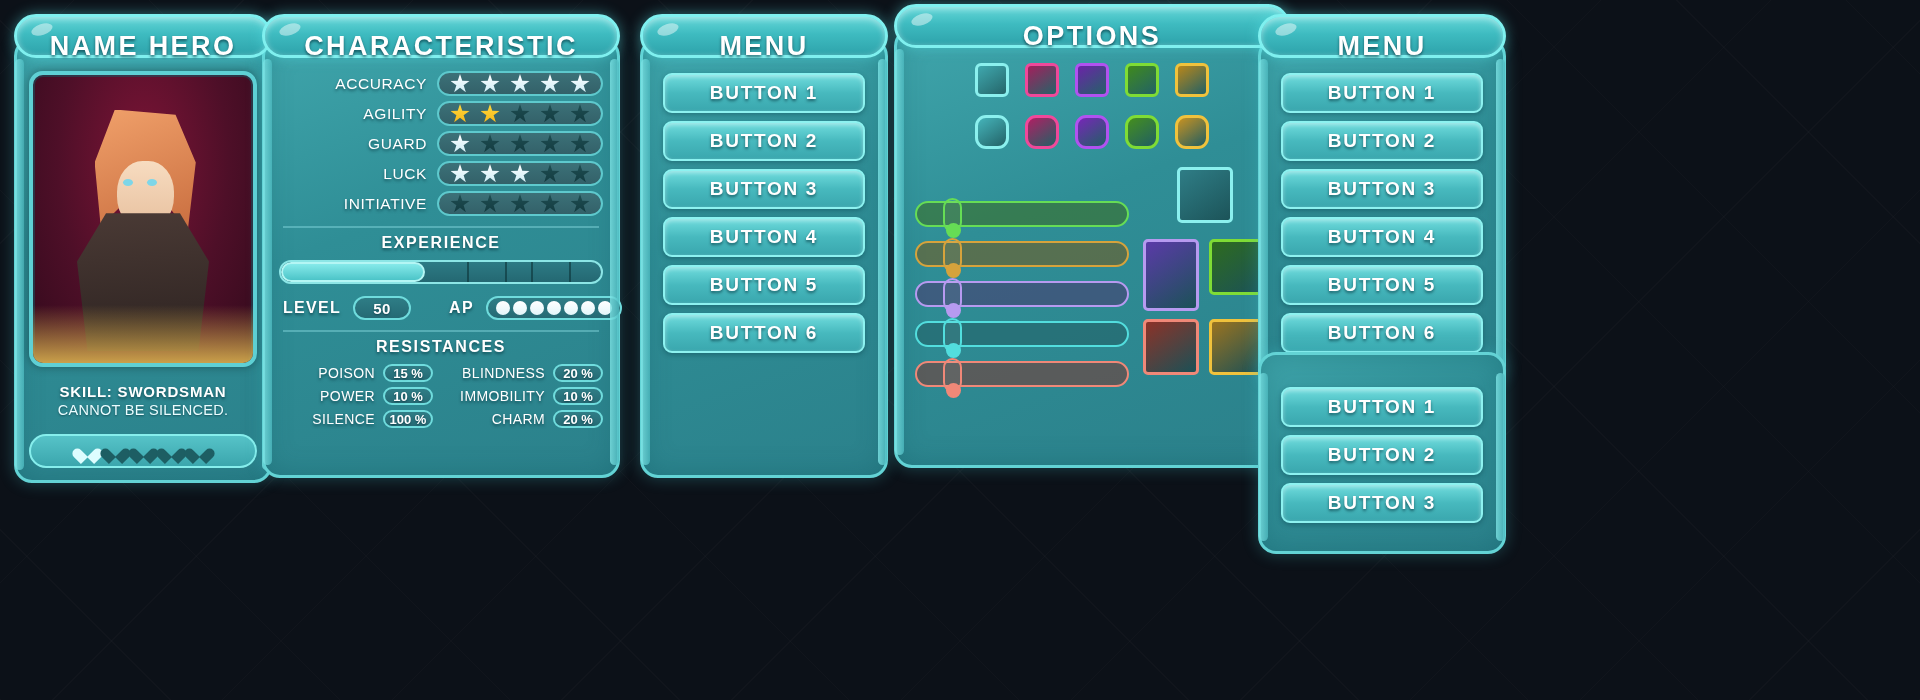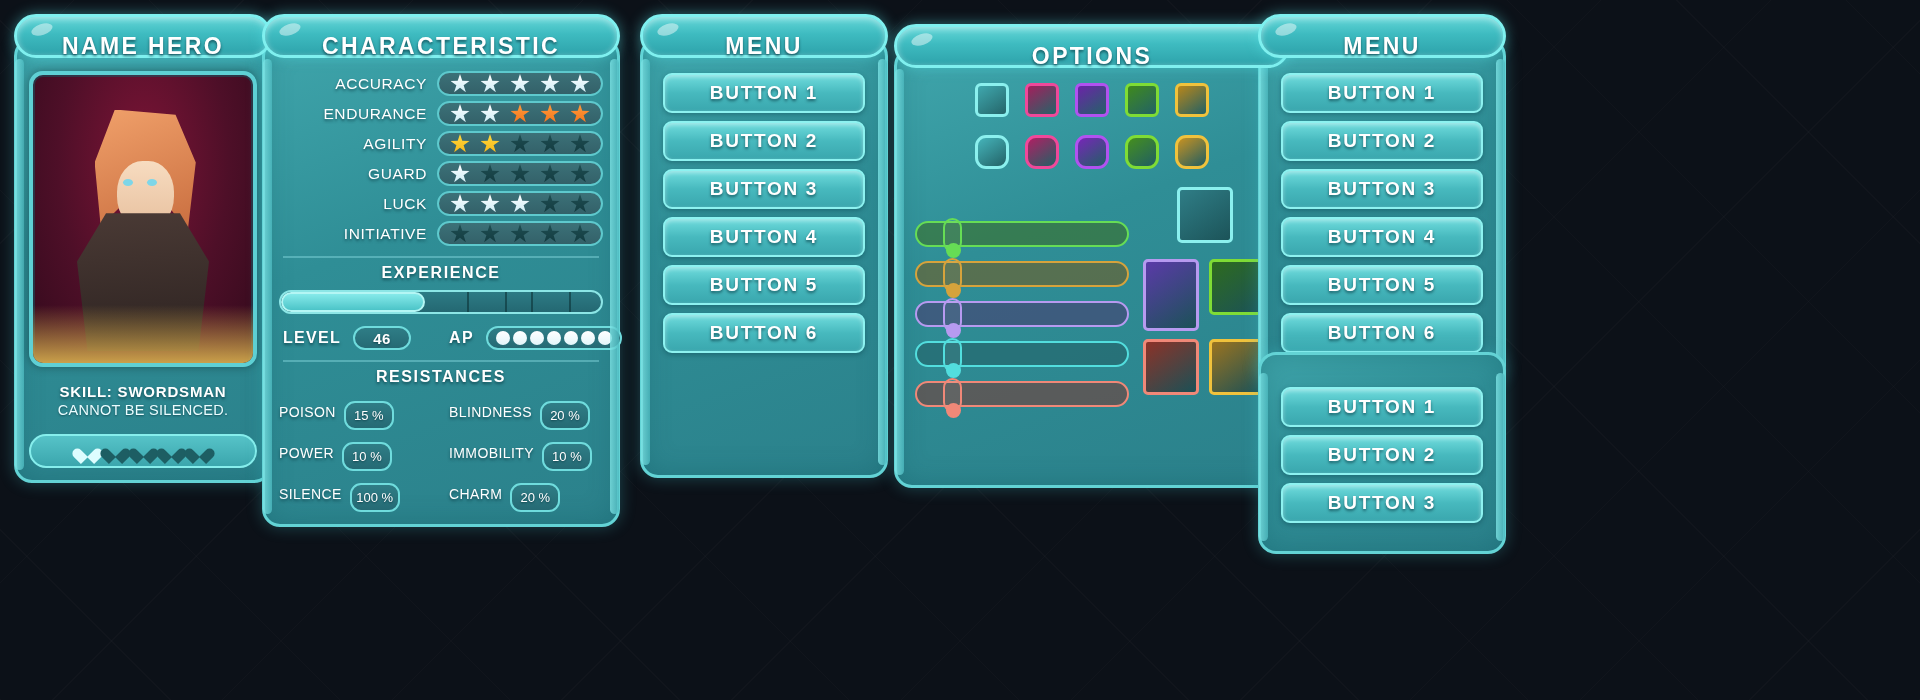--- a/index.html
+++ b/index.html
@@ -36,21 +36,21 @@
     border: 3px solid #7ff0ef;
     box-shadow: 0 0 14px rgba(90,230,235,.45), inset 0 2px 6px rgba(255,255,255,.45);
     display: flex; align-items: center; justify-content: center;
     z-index: 5;
   }
   .panel-head::after{
     content:""; position:absolute; left:14px; top:7px; width:22px; height:11px;
     border-radius:50%; background:rgba(255,255,255,.45); transform:rotate(-18deg);
   }
   .panel-title {
-    font-size: 23px; font-weight: 700; letter-spacing: 2.4px; color: #fff;
+    font-size: 27px; font-weight: 700; letter-spacing: 2.4px; color: #fff;
     text-shadow: 0 2px 3px rgba(0,40,50,.65);
     margin-top: 20px;
   }
 
   .panel-body {
     position: relative;
     margin-top: -20px;
     border-radius: 18px;
     background: linear-gradient(160deg, #3fa5ab 0%, #2f8e96 40%, #2b818b 100%);
     border: 3px solid #63d3d5;
@@ -156,33 +156,33 @@
     color:#fff; font-size:15px; font-weight:700; letter-spacing:.5px;
     text-shadow:0 1px 2px rgba(0,40,50,.6);
   }
   .ap-pill { height:24px; border-radius:12px; padding:0 8px;
     background:linear-gradient(180deg,#2f7d86,#256a74); border:2px solid #6fdcdd;
     display:flex; align-items:center; gap:3px; }
   .ap-dot { width:14px; height:14px; border-radius:50%;
     background:linear-gradient(180deg,#ffffff,#e2f6fa); }
 
   .res-grid { display:grid; grid-template-columns:1fr 1fr; gap:5px 16px; margin-top:4px; }
-  .res-item { display:flex; align-items:center; gap:8px; }
+  .res-item { display:flex; align-items:center; justify-content:flex-end; gap:8px; }
   .res-name { color:#fff; font-size:14px; letter-spacing:.4px; text-shadow:0 2px 3px rgba(0,40,50,.6); }
-  .res-val { min-width:50px; height:29px; border-radius:11px;
+  .res-val { min-width:50px; height:18px; border-radius:11px;
     background:linear-gradient(180deg,#2f7d86,#256a74); border:2px solid #6fdcdd;
     display:flex; align-items:center; justify-content:center;
-    color:#fff; font-size:13px; font-weight:400; text-shadow:0 1px 2px rgba(0,40,50,.6);margin-top:7px; }
+    color:#fff; font-size:13px; font-weight:700; text-shadow:0 1px 2px rgba(0,40,50,.6); }
 
   
   #menu-panel { position:absolute; left:640px; top:14px; width:248px; }
   #menu-panel .panel-body { padding:32px 20px 20px; min-height:440px; }
   #menu-panel .ui-btn { margin-bottom:8px; }
 
-  #options-panel { position:absolute; left:894px; top:24px; width:396px; }
+  #options-panel { position:absolute; left:894px; top:4px; width:396px; }
   #options-panel .panel-body { padding:32px 18px 18px; min-height:440px; }
 
   #menu2-panel { position:absolute; left:1258px; top:14px; width:248px; }
   #menu2-panel .panel-body { padding:32px 20px 20px; min-height:322px; }
   #menu2-panel .ui-btn { margin-bottom:8px; }
 
   #mini-panel { position:absolute; left:1258px; top:372px; width:248px; }
   #mini-panel .panel-body { padding:32px 20px 20px; min-height:160px; }
   #mini-panel .ui-btn { margin-bottom:8px; }
 
@@ -260,30 +260,20 @@
             <span class="stat-name">ACCURACY</span>
             <span class="stars">
               <i class="star white"></i>
               <i class="star white"></i>
               <i class="star white"></i>
               <i class="star white"></i>
               <i class="star white"></i>
             </span>
           </div>
           <div class="stat-row">
-            <span class="stat-name">ENDURANCE</span>
-            <span class="stars">
-              <i class="star white"></i>
-              <i class="star white"></i>
-              <i class="star orange"></i>
-              <i class="star orange"></i>
-              <i class="star orange"></i>
-            </span>
-          </div>
-          <div class="stat-row">
             <span class="stat-name">AGILITY</span>
             <span class="stars">
               <i class="star yellow"></i>
               <i class="star yellow"></i>
               <i class="star dark"></i>
               <i class="star dark"></i>
               <i class="star dark"></i>
             </span>
           </div>
           <div class="stat-row">
@@ -324,21 +314,21 @@
       <div class="xp-track">
         <div class="xp-fill" id="xp-fill" style="width: 45%;"></div>
         <div class="xp-notch" style="left:58%"></div>
         <div class="xp-notch" style="left:70%"></div>
         <div class="xp-notch" style="left:78%"></div>
         <div class="xp-notch" style="left:90%"></div>
       </div>
 
       <div class="lvl-row">
         <span class="lbl">LEVEL</span>
-        <span class="pill">46</span>
+        <span class="pill">50</span>
         <span class="lbl" style="margin-left:26px">AP</span>
         <span class="ap-pill" id="ap-pill">
             <i class="ap-dot"></i>
             <i class="ap-dot"></i>
             <i class="ap-dot"></i>
             <i class="ap-dot"></i>
             <i class="ap-dot"></i>
             <i class="ap-dot"></i>
             <i class="ap-dot"></i>
           </span>

